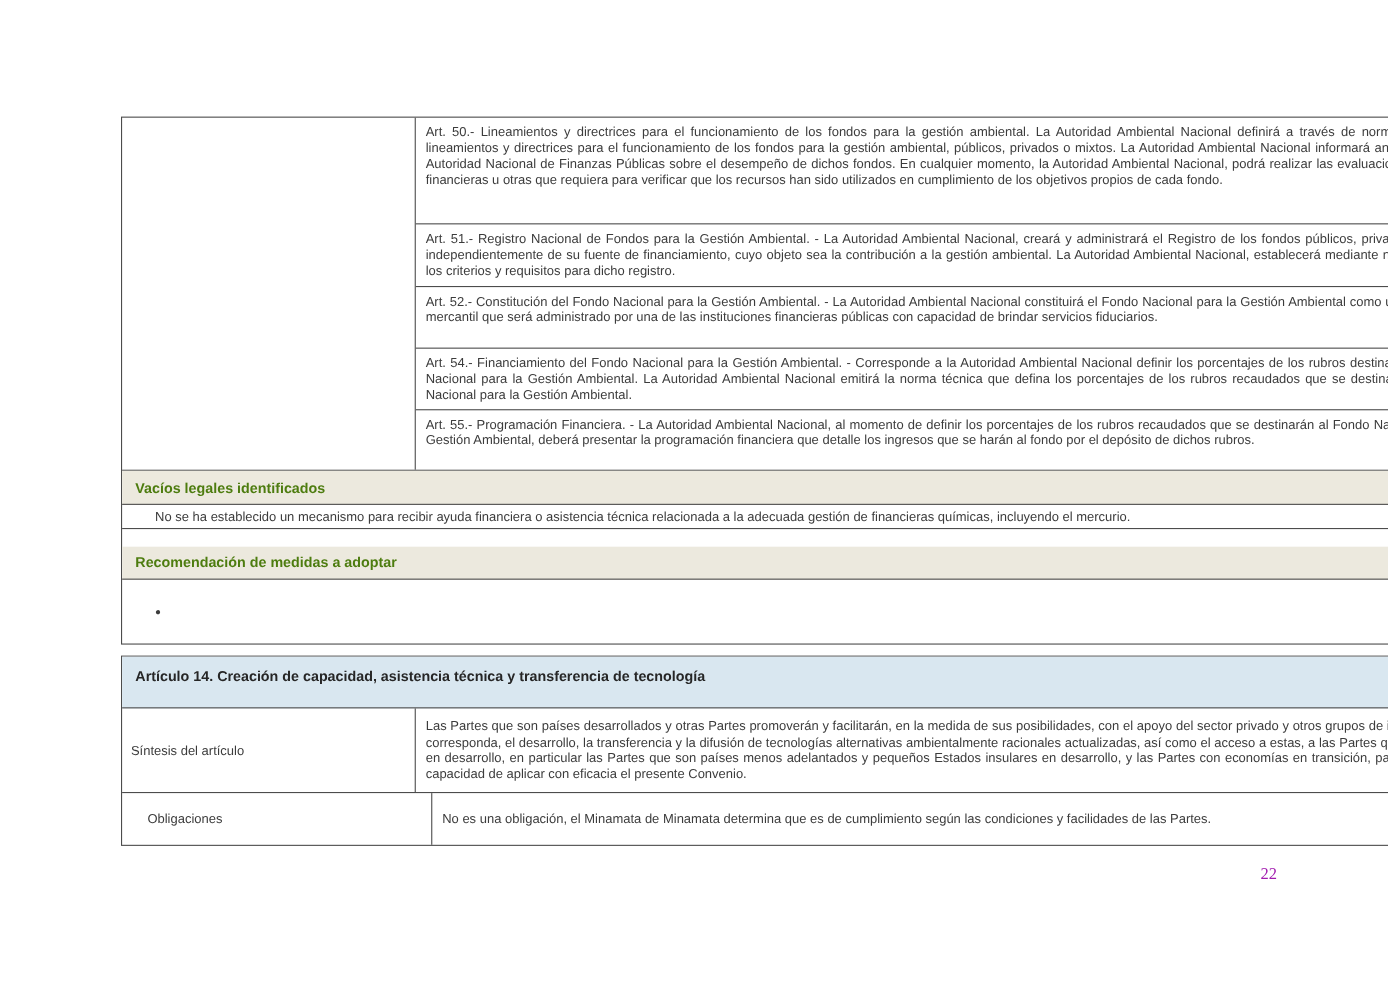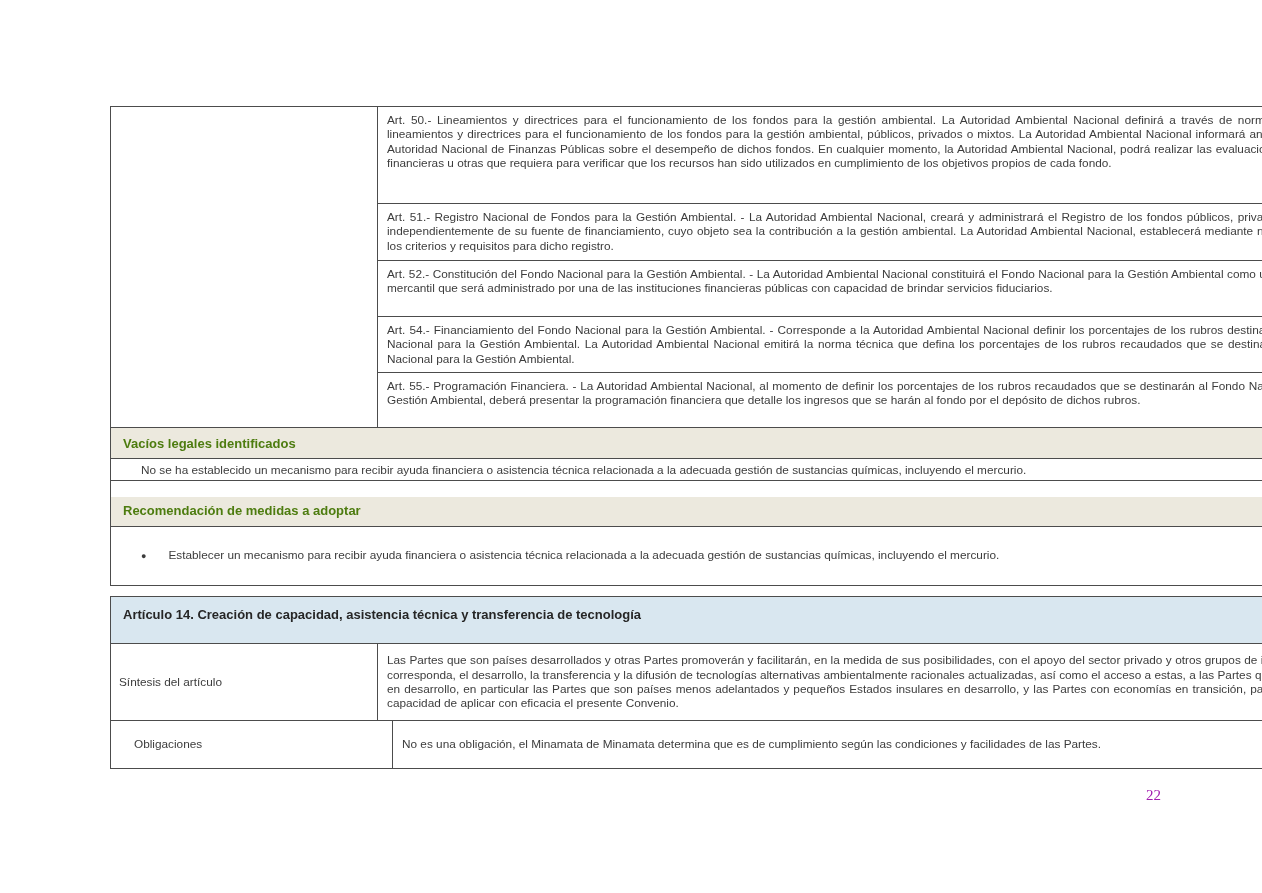--- a/index.html
+++ b/index.html
@@ -154,28 +154,27 @@
         </div>
         <div class="article-cell h-54">
           <span>Art. 55.- Programación Financiera. - La Autoridad Ambiental Nacional, al momento de definir los porcentajes de los rubros recaudados que se destinarán al Fondo Nacional para la Gestión Ambiental, deberá presentar la programación financiera que detalle los ingresos que se harán al fondo por el depósito de dichos rubros.</span>
         </div>
       </div>
     </div>
 
     <div class="section-header">Vacíos legales identificados</div>
 
     <div class="gap-text-row">
-      <span>No se ha establecido un mecanismo para recibir ayuda financiera o asistencia técnica relacionada a la adecuada gestión de sustancias químicas, incluyendo el mercurio.</span>
+      <span>No se ha establecido un mecanismo para recibir ayuda financiera o asistencia técnica relacionada a la adecuada gestión de financieras químicas, incluyendo el mercurio.</span>
     </div>
 
     <div class="section-header recommendation">Recomendación de medidas a adoptar</div>
 
     <div class="bullet-row">
       <span class="bullet-glyph">●</span>
-      <span>Establecer un mecanismo para recibir ayuda financiera o asistencia técnica relacionada a la adecuada gestión de sustancias químicas, incluyendo el mercurio.</span>
     </div>
 
   </div>
 
   <div class="doc-table table-2">
 
     <div class="t2-header">Artículo 14. Creación de capacidad, asistencia técnica y transferencia de tecnología</div>
 
     <div class="t2-row h-77">
       <div class="t2-label-cell">

